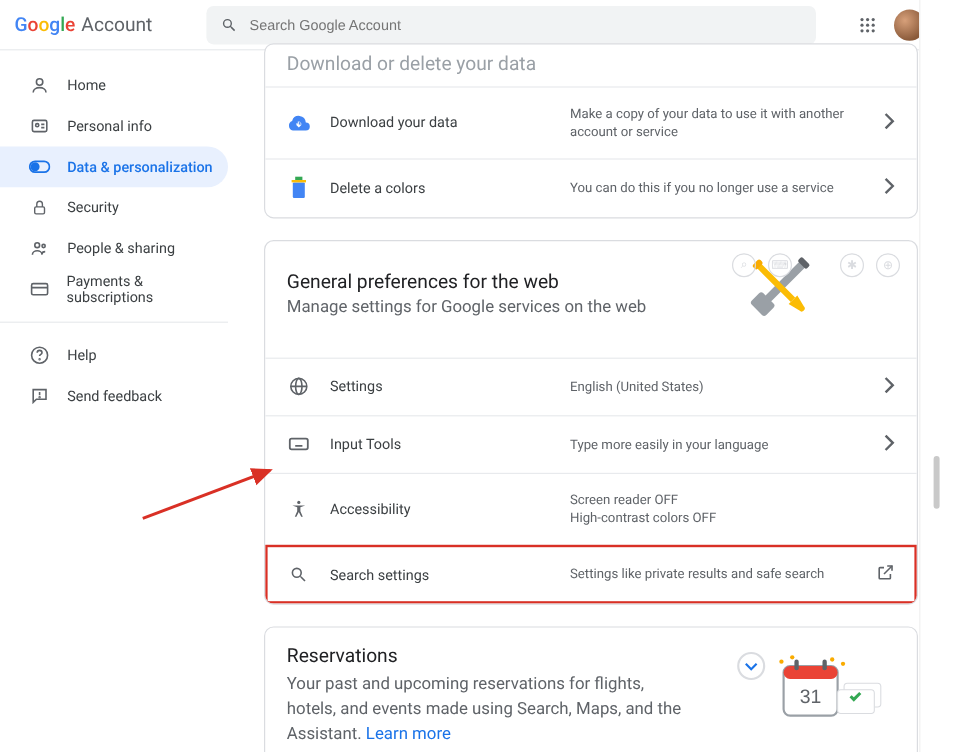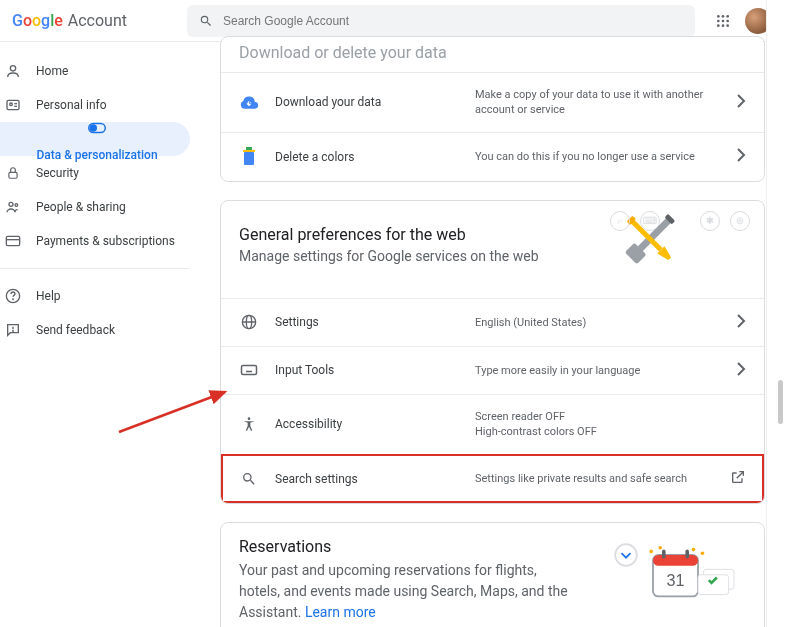--- a/index.html
+++ b/index.html
@@ -5,33 +5,33 @@
   * { box-sizing: border-box; margin: 0; padding: 0; }
   body { font-family: Roboto, Arial, sans-serif; background: #fff; color: #202124; width: 800px; }
   .page { width: 783px; background: #fff; position: relative; }
 
   
   .header { display: flex; align-items: center; height: 42px; padding: 15px 12px; border-bottom: 1px solid #e8eaed; }
   .logo { display: flex; align-items: center; gap: 2px; font-size: 16px; }
   .logo .g1 { color:#4285F4; } .logo .g2 { color:#EA4335; } .logo .g3 { color:#FBBC05; }
   .logo .g4 { color:#4285F4; } .logo .g5 { color:#34A853; } .logo .g6 { color:#EA4335; }
   .logo .acc { color:#5f6368; font-weight:400; margin-left:3px; }
-  .search { margin-left: 60px; display:flex; align-items:center; background:#f1f3f4; border-radius:6px; height:32px; width:508px; padding:0 12px; }
+  .search { margin-left: 45px; display:flex; align-items:center; background:#f1f3f4; border-radius:6px; height:32px; width:508px; padding:0 12px; }
   .search svg { flex:0 0 auto; }
   .search input { border:none; background:transparent; margin-left:10px; font-size:12px; color:#5f6368; width:100%; outline:none; }
   .header-right { margin-left:auto; display:flex; align-items:center; gap:14px; }
   .apps-icon { color:#5f6368; }
   .avatar { width:26px; height:26px; border-radius:50%; background: radial-gradient(circle at 35% 35%, #d7a07a, #8a5a3a 70%); }
 
   
   .layout { display:flex; }
   .sidebar { width:190px; padding-top:12px; }
-  .nav-item { display:flex; align-items:center; height:34px; padding-left:4px; gap:14px; font-size:12px; color:#3c4043; border-radius:0 18px 18px 0; cursor:pointer; }
+  .nav-item { display:flex; align-items:center; height:34px; padding-left:24px; gap:14px; font-size:12px; color:#3c4043; border-radius:0 18px 18px 0; cursor:pointer; }
   .nav-item .ic { width:18px; display:flex; justify-content:center; color:#5f6368; }
-  .nav-item.active { background:#e8f0fe; color:#1a73e8; font-weight:500;flex-direction:column; }
+  .nav-item.active { background:#e8f0fe; color:#1a73e8; font-weight:500; }
   .nav-item.active .ic { color:#1a73e8; }
   .nav-sep { border:none; border-top:1px solid #e8eaed; margin:10px 0; }
 
   .main { flex:1; padding:0 18px 10px 30px; }
 
   .card { border:1px solid #dadce0; border-radius:8px; overflow:hidden; margin-bottom:18px; background:#fff; }
   .card-header { padding:24px 18px 10px; position:relative; }
   .card-title { font-size:16px; color:#202124; }
   .card-sub { font-size:14px; color:#5f6368; margin-top:4px; }
   .row { display:flex; align-items:center; padding:14px 18px; border-top:1px solid #e8eaed; cursor:pointer; }

